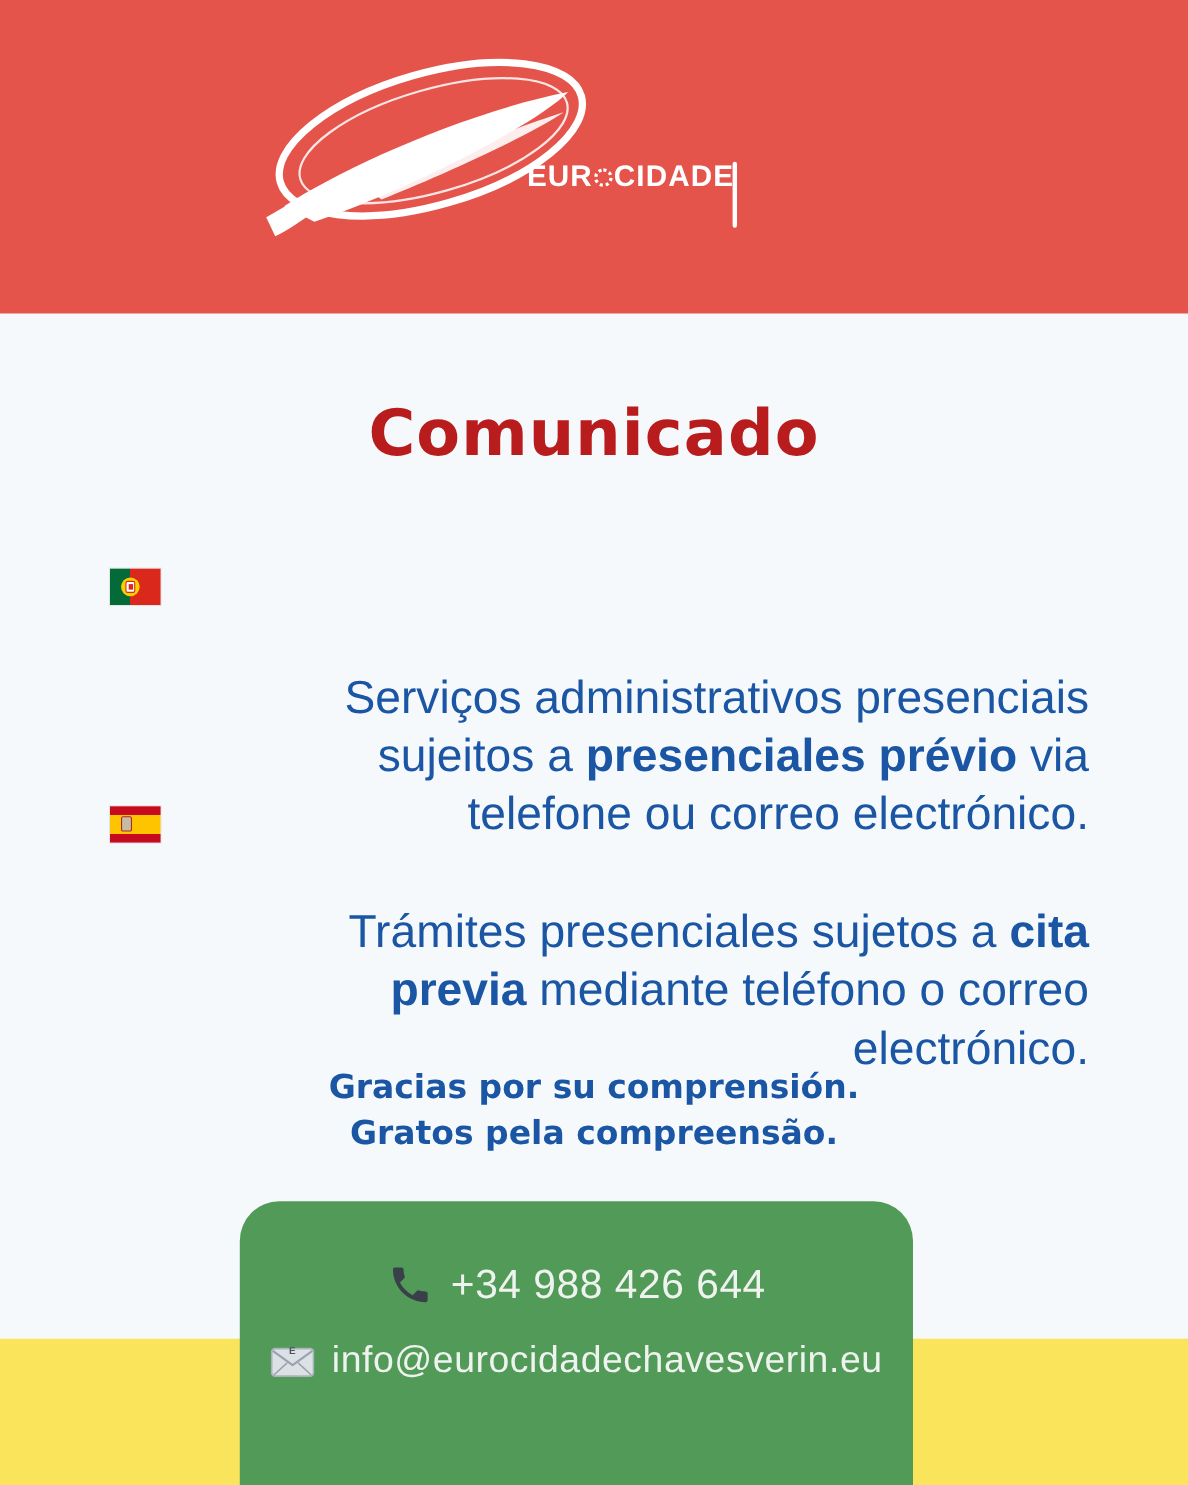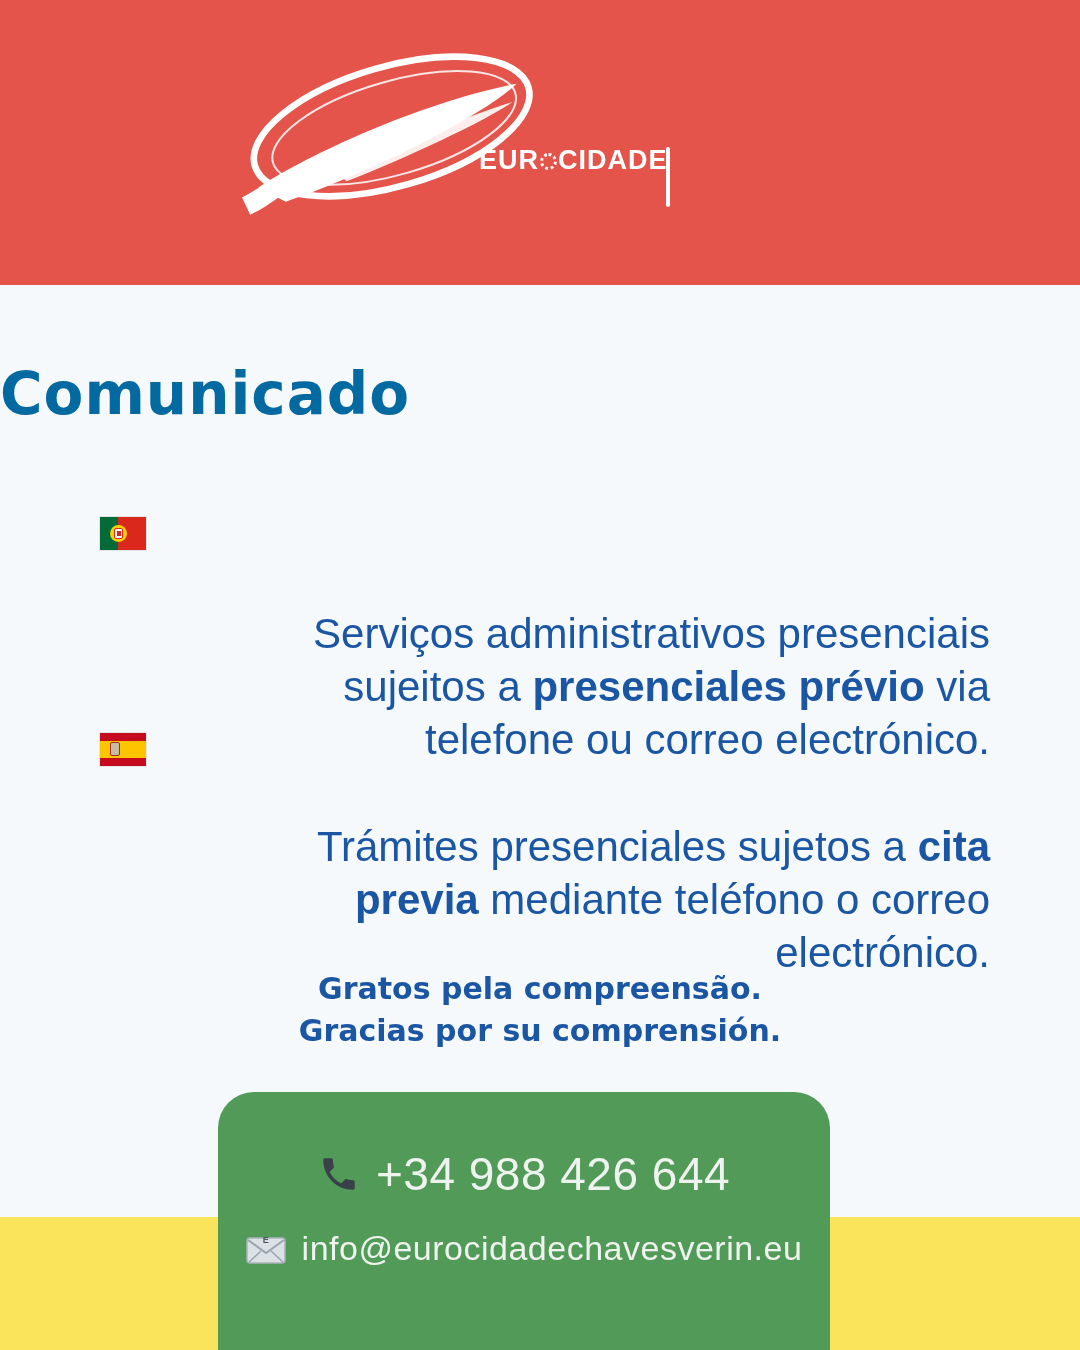--- a/index.html
+++ b/index.html
@@ -20,23 +20,23 @@
     display:inline-block;width:17px;height:17px;border:3px dotted #fff;border-radius:50%;
     vertical-align:-1px;margin:0 1px;box-sizing:border-box;
   }
   .logo-divider{position:absolute;left:666px;top:147px;width:4px;height:60px;background:#fff;border-radius:2px;}
   .logo-acronym{
     position:absolute;left:684px;top:140px;color:#fff;
     font-size:56px;font-weight:normal;letter-spacing:2px;font-family:"Liberation Sans",sans-serif;
   }
   
   .title{
-    position:absolute;top:360px;left:0;width:100%;
+    position:absolute;top:360px;left:0;width:100%;text-align:center;
     font-family:"DejaVu Sans",sans-serif;font-weight:bold;
-    font-size:58px;color:#0369a1;letter-spacing:1px;
+    font-size:58px;color:#b91c1c;letter-spacing:1px;
   }
   
   .bullet{
     position:absolute;left:90px;width:900px;text-align:right;
     color:#1B56A4;font-size:42px;line-height:1.26;white-space:pre-line;
   }
   .bullet .b{font-weight:bold;}
   .bullet-1{top:502px;}
   .bullet-2{top:715px;}
   .flag{position:absolute;width:46px;height:33px;box-shadow:0 0 0 1px rgba(0,0,0,.08);overflow:hidden;}
@@ -64,21 +64,21 @@
     font-size:30px;color:#1B56A4;line-height:1.4;
   }
   
   .yellow-strip{position:absolute;left:0;top:1217px;width:100%;height:133px;background:#FAE45C;}
   .contact-card{
     position:absolute;left:218px;top:1092px;width:612px;height:258px;
     background:#529A57;border-radius:36px 36px 0 0;
   }
   .contact-row{
     display:flex;align-items:center;justify-content:center;gap:16px;
-    color:#EFF3EF;font-size:46px;letter-spacing:0.5px;
+    color:#EFF3EF;font-size:37px;letter-spacing:0.5px;
   }
   .row-phone{margin-top:55px;}
   .row-email{margin-top:28px;font-size:34px;}
   .phone-svg{width:42px;height:42px;}
   .email-svg{width:40px;height:30px;}
 </style>
 </head>
 <body>
 
 <div id="poster">
@@ -109,22 +109,22 @@
   </div>
 
   <div class="bullet bullet-2">
     <span class="flag flag-es"><span class="emblem"></span></span>
     <span><span>Trámites presenciales sujetos a </span><span class="b">cita
 previa</span><span> mediante teléfono o correo
 electrónico.</span></span>
   </div>
 
   <div class="thanks">
+    <div>Gracias por su comprensión.</div>
     <div>Gratos pela compreensão.</div>
-    <div>Gracias por su comprensión.</div>
   </div>
 
   <div class="yellow-strip"></div>
 
   <div class="contact-card">
     <div class="contact-row row-phone">
       <svg class="phone-svg" viewBox="0 0 24 24" aria-hidden="true">
         <path fill="#394049" d="M6.62 10.79c1.44 2.83 3.76 5.14 6.59 6.59l2.2-2.2c.27-.27.67-.36 1.02-.24 1.12.37 2.33.57 3.57.57.55 0 1 .45 1 1V20c0 .55-.45 1-1 1-9.39 0-17-7.61-17-17 0-.55.45-1 1-1h3.5c.55 0 1 .45 1 1 0 1.25.2 2.45.57 3.57.11.35.03.74-.25 1.02l-2.2 2.2z"></path>
       </svg>
       <span>+34 988 426 644</span>

